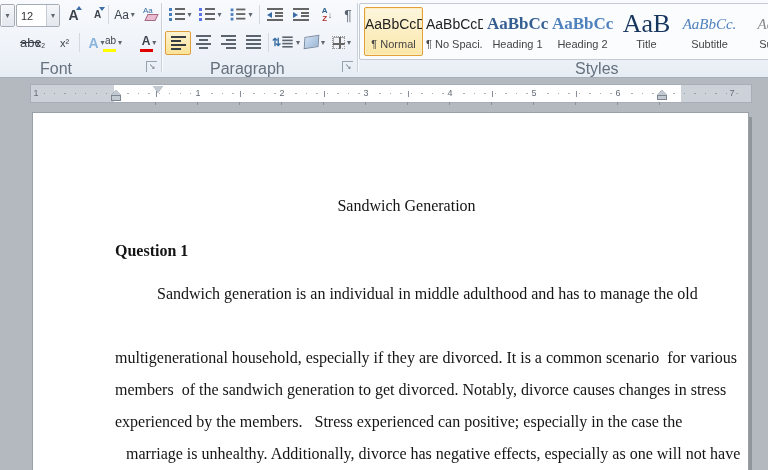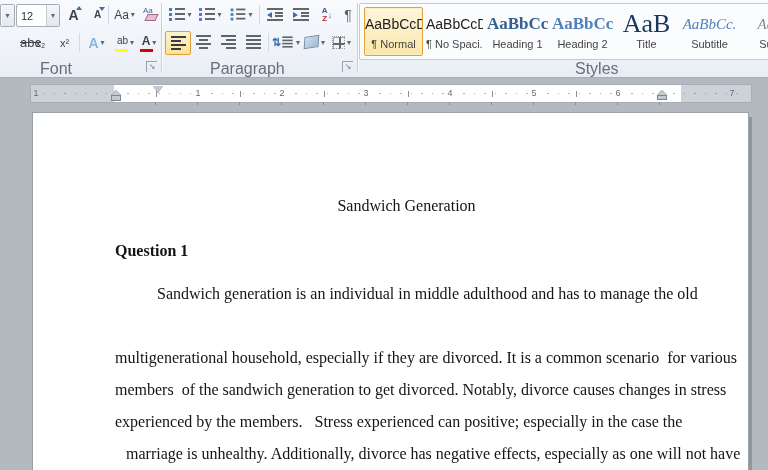--- a/index.html
+++ b/index.html
@@ -158,21 +158,21 @@
     <span>x₂</span>
   </div>
   <div class="rbtn" style="left:54px;top:31px;width:21px;height:23px;font-size:11px;justify-content:center;">
     <span>x²</span>
   </div>
   <div class="minisep" style="left:79px;top:33px;height:19px;"></div>
   <div class="rbtn" style="left:83px;top:31px;width:27px;height:23px;">
     <span style="font-size:14px;font-weight:bold;color:#8ab4dc;">A</span>
     <span class="darr">▾</span>
   </div>
-  <div class="rbtn" style="left:112px;top:31px;width:27px;height:23px;">
+  <div class="rbtn" style="left:100px;top:31px;width:27px;height:23px;">
     <span style="font-size:10px;position:relative;top:-2px;">ab</span>
     <span class="underbar" style="background:#ffff00;"></span>
     <span class="darr">▾</span>
   </div>
   <div class="rbtn" style="left:137px;top:31px;width:24px;height:23px;">
     <span style="font-size:12px;font-weight:bold;position:relative;top:-2px;">A</span>
     <span class="underbar" style="background:#e00000;"></span>
     <span class="darr">▾</span>
   </div>
 

